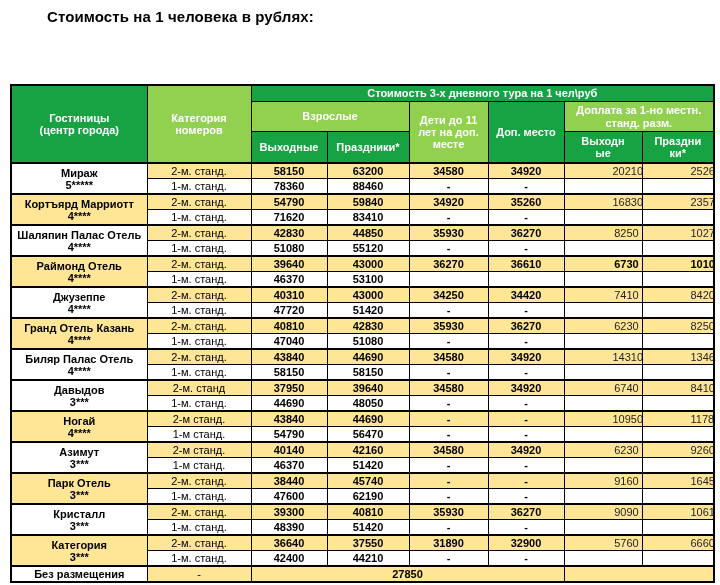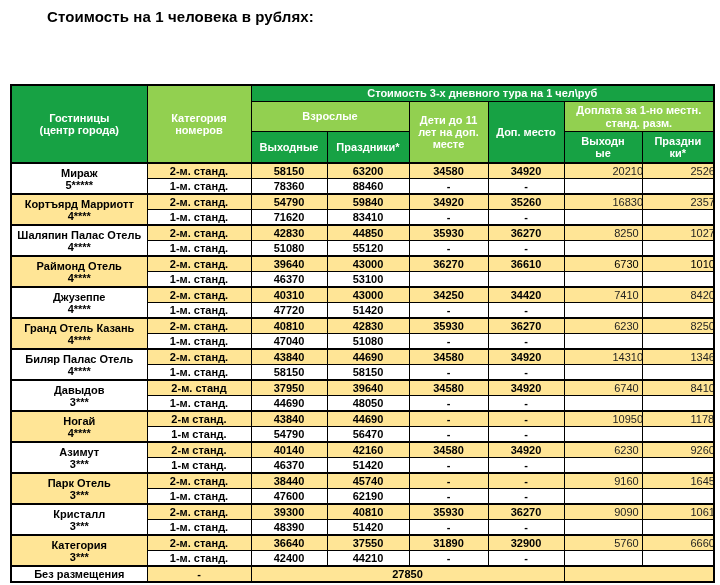--- a/index.html
+++ b/index.html
@@ -26,24 +26,24 @@
   .bg-dark{background:#17a244;}
   .bg-light{background:#92d050;}
   .h-rowA th{height:13px;}
   .h-rowB th{height:27px;}
   .h-rowC th{height:28px;}
   .wrap-narrow span{display:inline-block;max-width:52px;word-break:break-all;}
   .pre{white-space:pre-line;}
   tbody td{font-size:11px;height:14px;line-height:13px;background:#fff;}
   tbody tr.group-start td{border-top:2px solid #000;}
   td.name-cell{font-weight:bold;line-height:12px;}
-  td.cat-cell{font-weight:bold;}
+  td.cat-cell{font-weight:normal;}
   td.num{font-weight:bold;}
   td.sur{font-weight:normal;color:#1f1f1f;padding-left:48px;}
-  td.sur.sbold{font-weight:normal;color:#000;}
+  td.sur.sbold{font-weight:bold;color:#000;}
   tr.row-yellow td.fill{background:#ffe596;}
   td.bg-yellow{background:#ffe596 !important;}
   td.bg-white{background:#fff !important;margin-top:24px;}
 </style>
 </head>
 <body>
 
 <div class="title">Стоимость на 1 человека в рублях:</div>
 
 <table>

